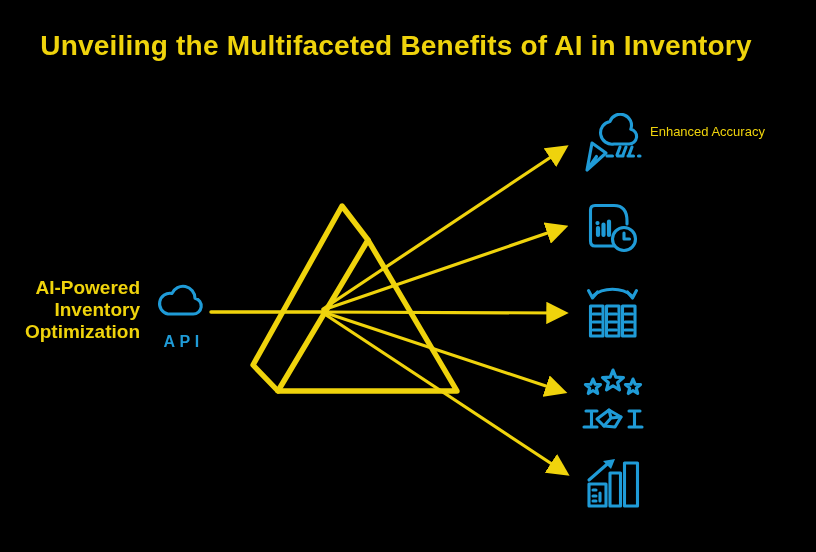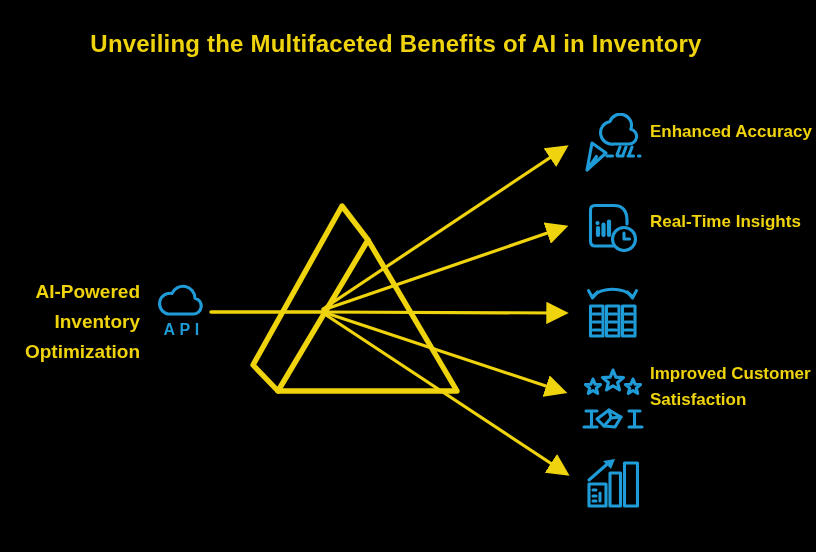--- a/index.html
+++ b/index.html
@@ -7,34 +7,34 @@
     --c-blue:#1F9BD7;
     --c-bg:#000000;
   }
   html,body{margin:0;padding:0;background:var(--c-bg);}
   .canvas{
     position:relative;width:816px;height:552px;background:var(--c-bg);
     font-family:"Liberation Sans","DejaVu Sans",sans-serif;overflow:hidden;
   }
   .title{
     position:absolute;top:30px;left:0;width:792px;text-align:center;
-    color:var(--c-yellow);font-size:24px;font-weight:bold;letter-spacing:.2px;
+    color:var(--c-yellow);font-size:28px;font-weight:bold;letter-spacing:.2px;
   }
   .source-label{
     position:absolute;left:8px;top:277px;width:132px;text-align:right;
-    color:var(--c-yellow);font-size:19px;font-weight:bold;line-height:30px;
+    color:var(--c-yellow);font-size:19px;font-weight:bold;line-height:22px;
   }
   .api-box{position:absolute;left:153px;top:282px;width:58px;height:58px;}
   .api-text{
     text-align:center;color:var(--c-blue);font-size:16px;font-weight:bold;
-    letter-spacing:4.5px;margin-top:1px;padding-left:3px;
+    letter-spacing:4.5px;margin-top:13px;padding-left:3px;
   }
   .benefit-label{
     position:absolute;left:650px;width:164px;color:var(--c-yellow);
-    font-size:17px;font-weight:bold;line-height:26px;
+    font-size:13px;font-weight:normal;line-height:26px;
   }
   .icon{position:absolute;}
   svg{display:block;}
   .y{stroke:var(--c-yellow);fill:none;}
   .b{stroke:var(--c-blue);fill:none;stroke-width:3.1;stroke-linecap:round;stroke-linejoin:round;}
   .b-fill{fill:var(--c-blue);stroke:none;}
   .b-thick{stroke:var(--c-blue);fill:none;stroke-width:4.2;stroke-linecap:round;}
   .knockout{fill:var(--c-bg);}
 </style>
 </head>
@@ -135,16 +135,14 @@
       <g class="b">
         <rect x="6" y="34" width="17" height="22"></rect>
         <path d="M10 40 h3 M10 46 h3 M17 43 v8 M10 51 h3"></path>
         <rect x="27" y="23" width="10.5" height="33"></rect>
         <rect x="41.5" y="13" width="13" height="43"></rect>
       </g>
     </svg>
   </div>
 
   <div class="benefit-label" style="top:119px;">Enhanced Accuracy</div>
-  <div class="benefit-label" style="top:209px;">Real-Time Insights</div>
-  <div class="benefit-label" style="top:361px;">Improved Customer Satisfaction</div>
 
 </div>
 
 </body></html>

